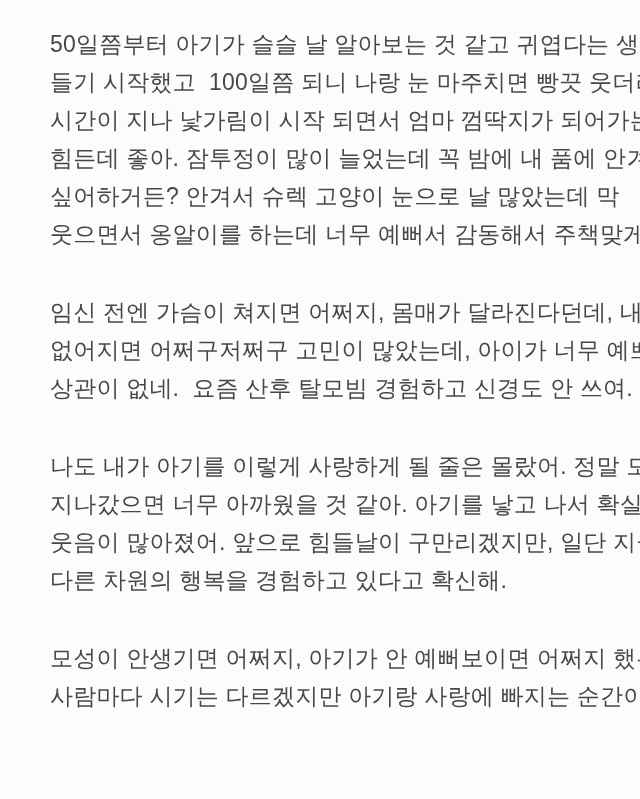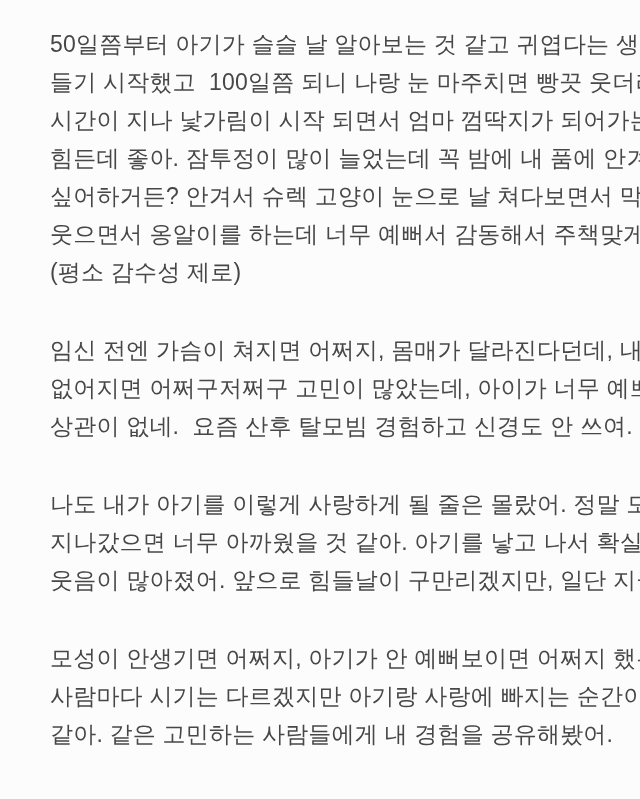--- a/index.html
+++ b/index.html
@@ -33,36 +33,35 @@
 </head>
 <body>
 
 <div class="page">
 
   <div class="paragraph">
     <div class="line">50일쯤부터 아기가 슬슬 날 알아보는 것 같고 귀엽다는 생각이</div>
     <div class="line">들기 시작했고  100일쯤 되니 나랑 눈 마주치면 빵끗 웃더라. 요즘</div>
     <div class="line">시간이 지나 낯가림이 시작 되면서 엄마 껌딱지가 되어가는데</div>
     <div class="line">힘든데 좋아. 잠투정이 많이 늘었는데 꼭 밤에 내 품에 안겨 있고</div>
-    <div class="line">싶어하거든? 안겨서 슈렉 고양이 눈으로 날 쳐다보면서 막</div>
+    <div class="line">싶어하거든? 안겨서 슈렉 고양이 눈으로 날 많았는데 막</div>
     <div class="line">웃으면서 옹알이를 하는데 너무 예뻐서 감동해서 주책맞게 울었네?</div>
-    <div class="line">(평소 감수성 제로)</div>
   </div>
 
   <div class="paragraph">
     <div class="line">임신 전엔 가슴이 쳐지면 어쩌지, 몸매가 달라진다던데, 내 생활이</div>
     <div class="line">없어지면 어쩌구저쩌구 고민이 많았는데, 아이가 너무 예쁘니 다</div>
     <div class="line">상관이 없네.  요즘 산후 탈모빔 경험하고 신경도 안 쓰여.</div>
   </div>
 
   <div class="paragraph">
     <div class="line">나도 내가 아기를 이렇게 사랑하게 될 줄은 몰랐어. 정말 모르고</div>
     <div class="line">지나갔으면 너무 아까웠을 것 같아. 아기를 낳고 나서 확실히 더</div>
     <div class="line">웃음이 많아졌어. 앞으로 힘들날이 구만리겠지만, 일단 지금 나는</div>
+    <div class="line">다른 차원의 행복을 경험하고 있다고 확신해.</div>
   </div>
 
   <div class="paragraph">
     <div class="line">모성이 안생기면 어쩌지, 아기가 안 예뻐보이면 어쩌지 했는데</div>
     <div class="line">사람마다 시기는 다르겠지만 아기랑 사랑에 빠지는 순간이 있는 것</div>
-    <div class="line">같아. 같은 고민하는 사람들에게 내 경험을 공유해봤어.</div>
   </div>
 
 </div>
 
 </body></html>

